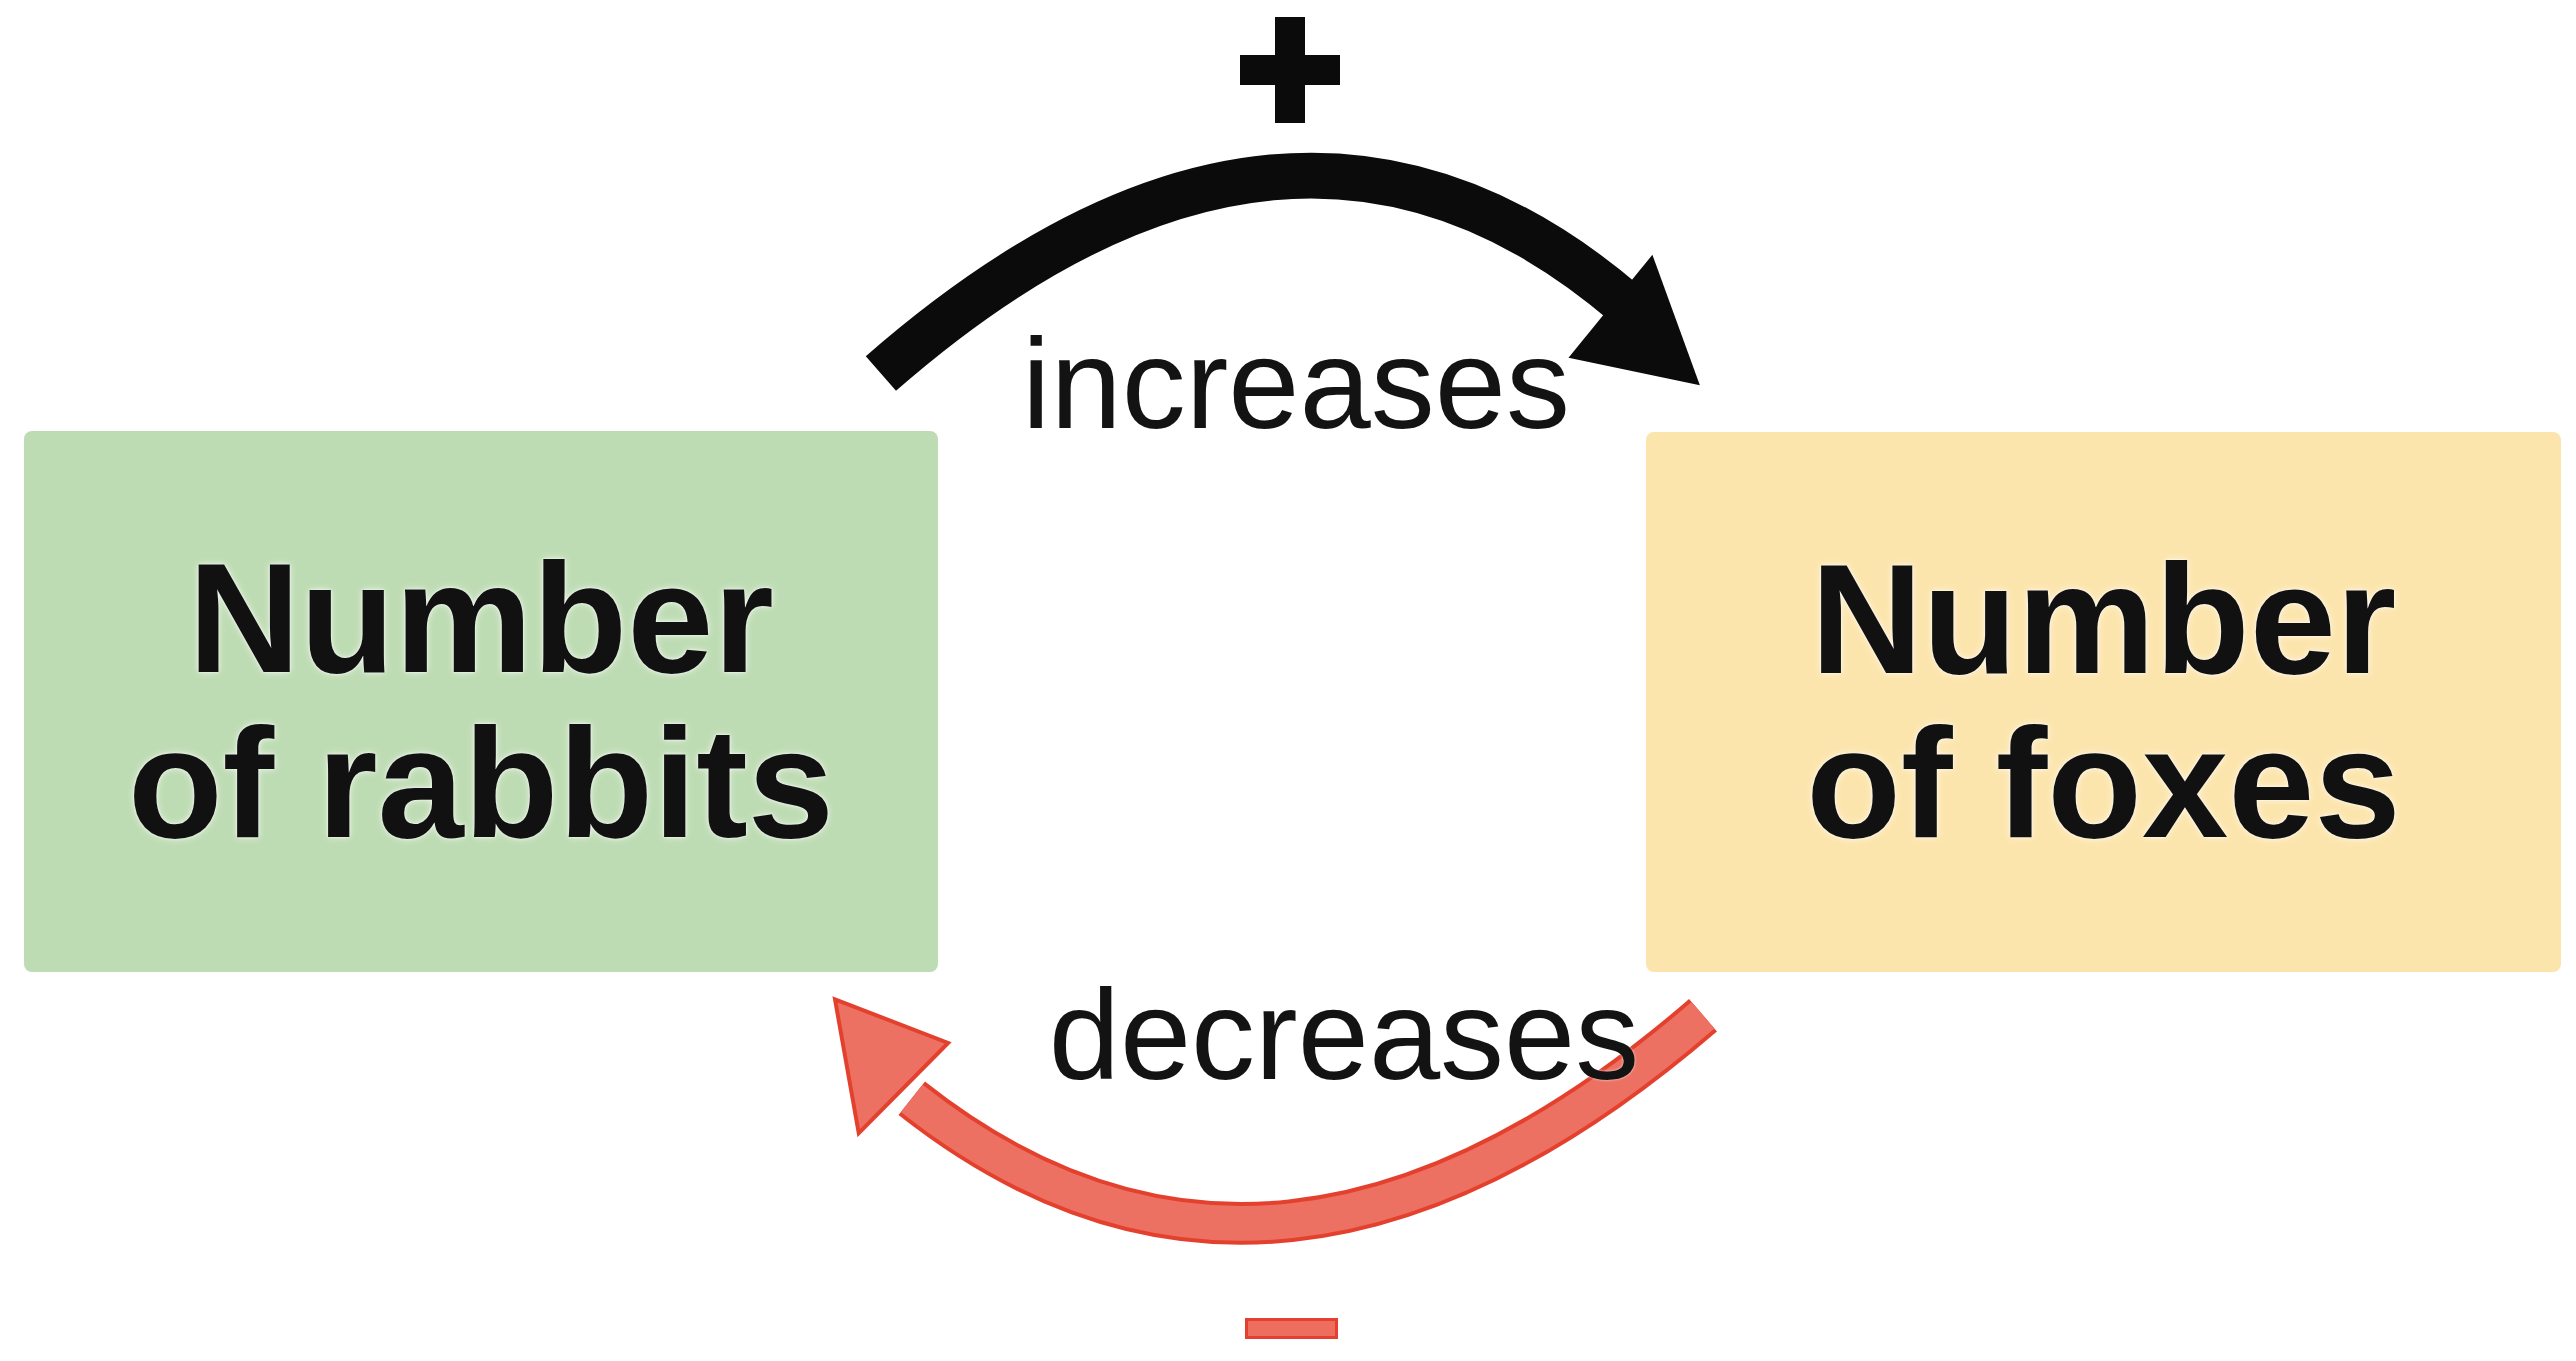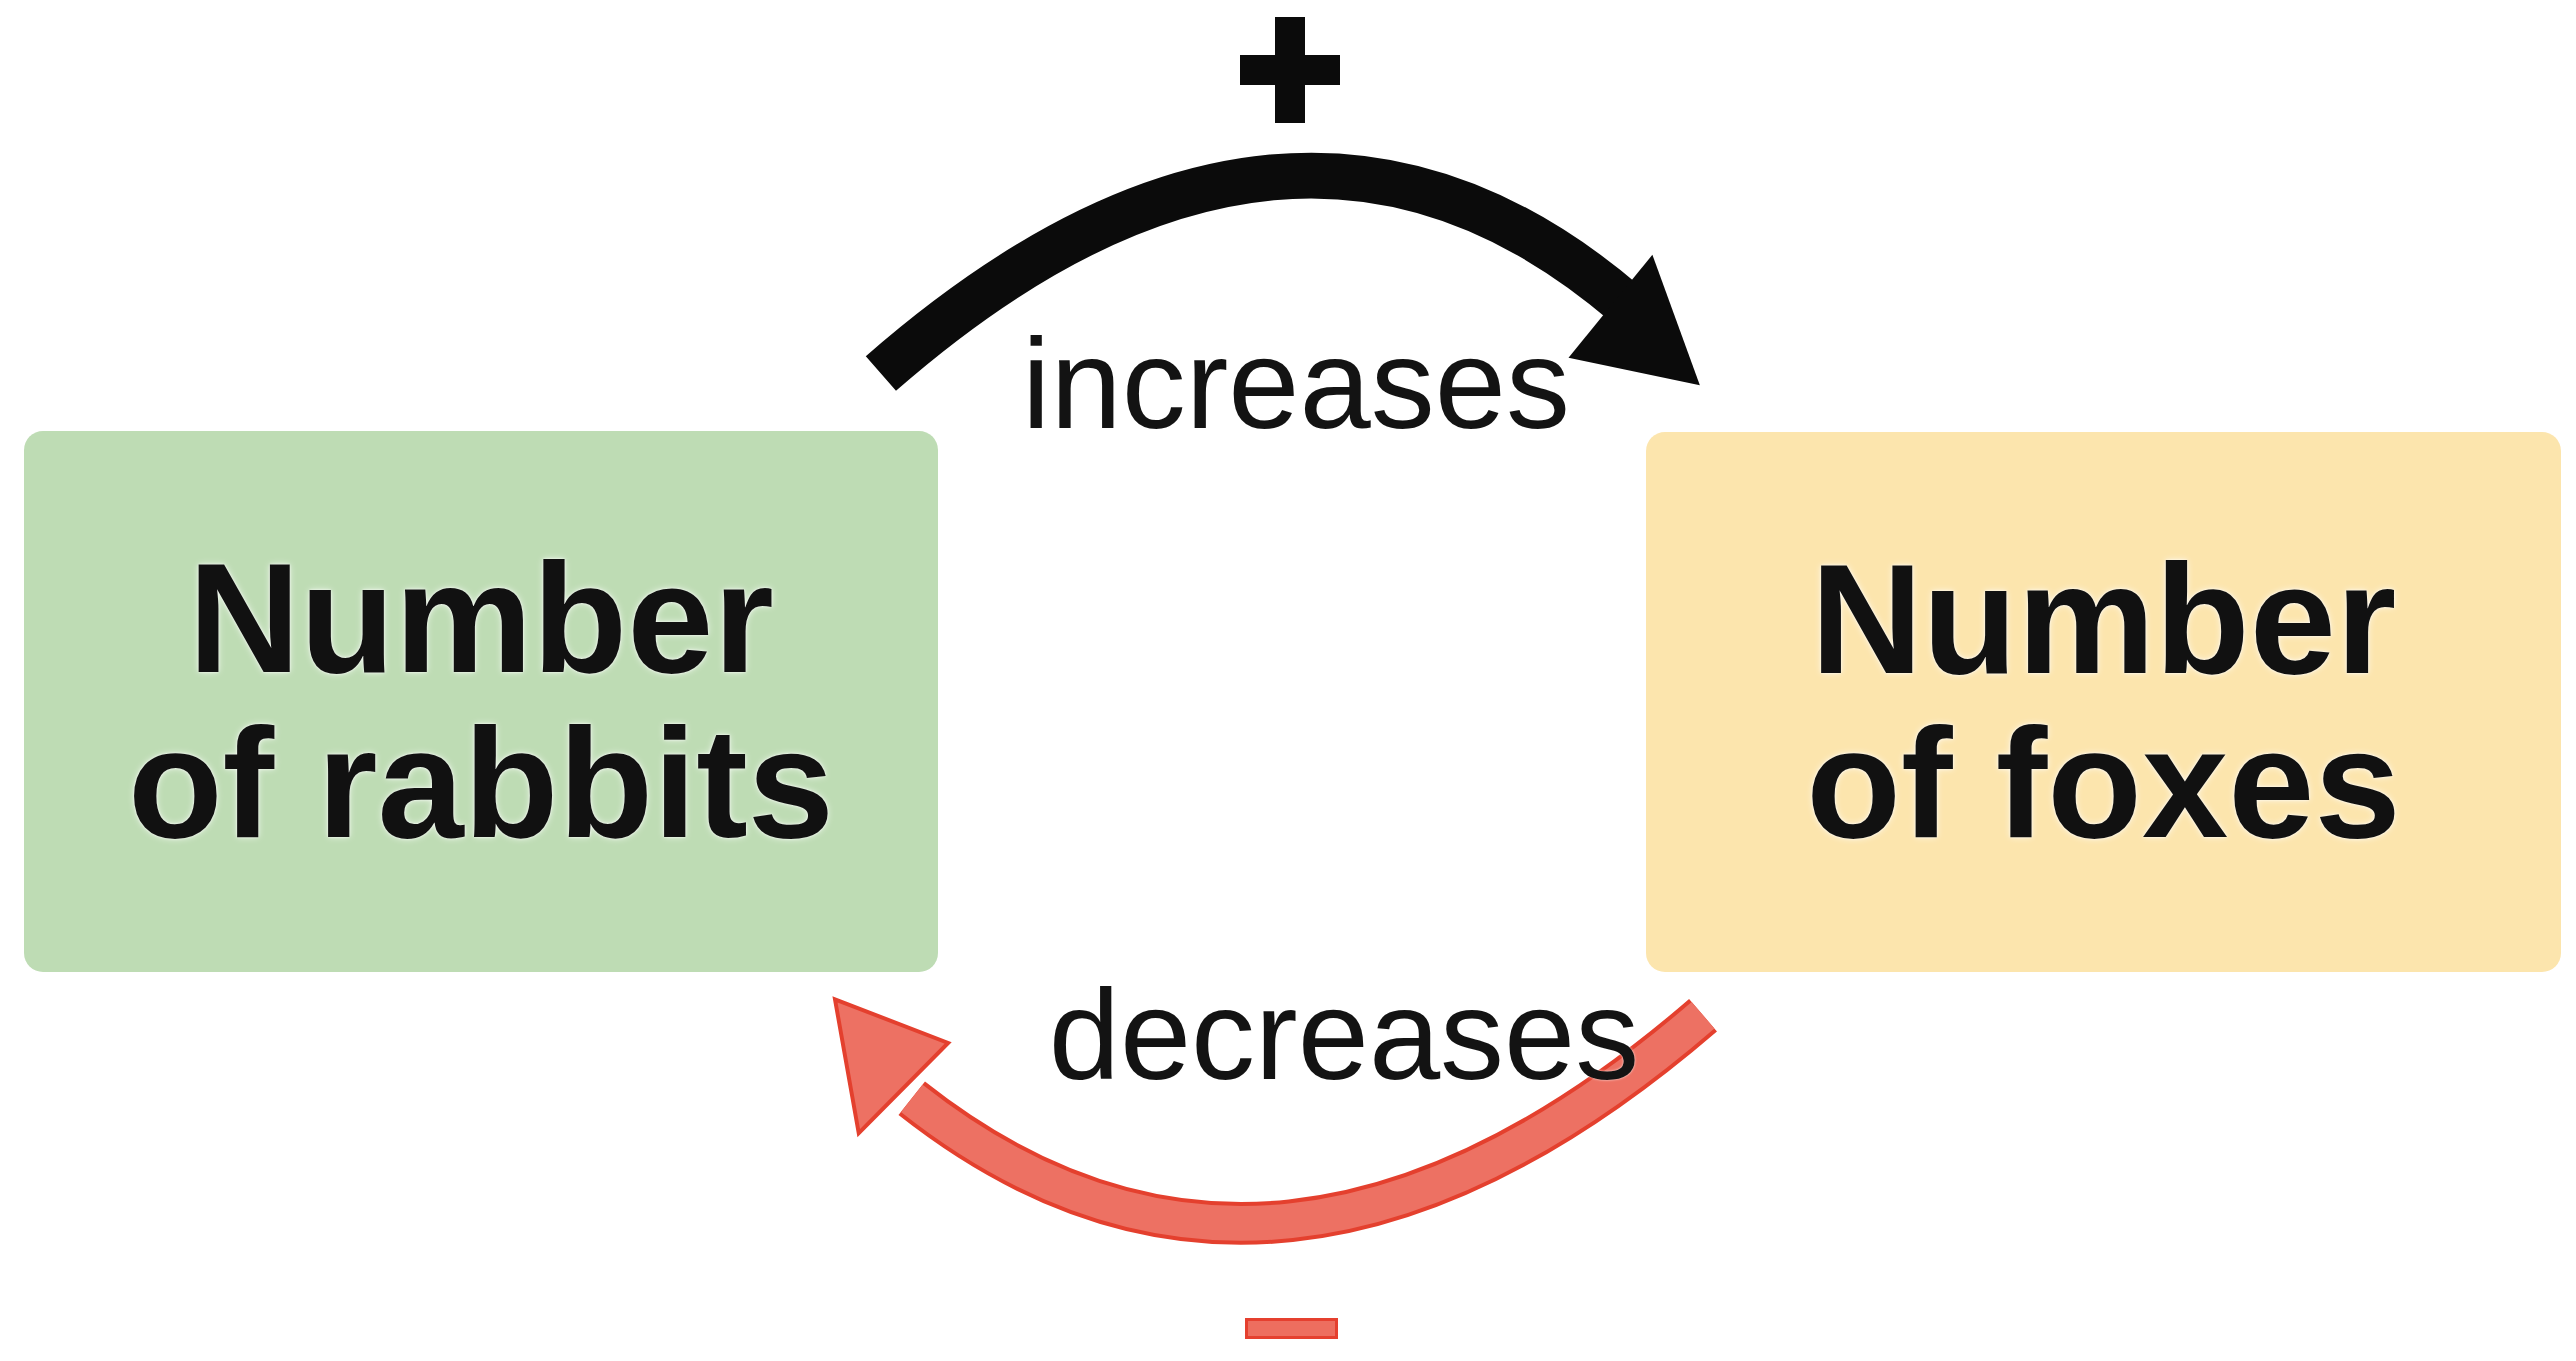--- a/index.html
+++ b/index.html
@@ -4,21 +4,21 @@
 <style>
   html,body{margin:0;padding:0;background:#ffffff;}
   body{width:2576px;height:1361px;overflow:hidden;position:relative;
        font-family:"Liberation Sans", sans-serif;}
 
   .canvas{position:absolute;inset:0;width:2576px;height:1361px;background:#ffffff;}
 
   svg.arrow-layer{position:absolute;left:0;top:0;width:2576px;height:1361px;display:block;}
 
   
-  .node{position:absolute;border-radius:19px;display:flex;flex-direction:column;
+  .node{position:absolute;border-radius:8px;display:flex;flex-direction:column;
         align-items:center;justify-content:center;text-align:center;
         font-weight:bold;font-size:155px;line-height:1.06;color:#111111;
         text-shadow:0 0 2.4px rgba(255,255,255,.9),0 0 7.1px rgba(255,255,255,.7);}
   .node-rabbits{left:24px;top:431px;width:914px;height:541px;background:#bedcb4;}
   .node-foxes{left:1646px;top:432px;width:915px;height:540px;background:#fce5ad;}
 
   
   .edge-label{position:absolute;transform:translateX(-50%);white-space:nowrap;
         font-size:128px;font-weight:400;line-height:1;color:#131313;
         text-shadow:0 0 2.4px rgba(255,255,255,.9);}

